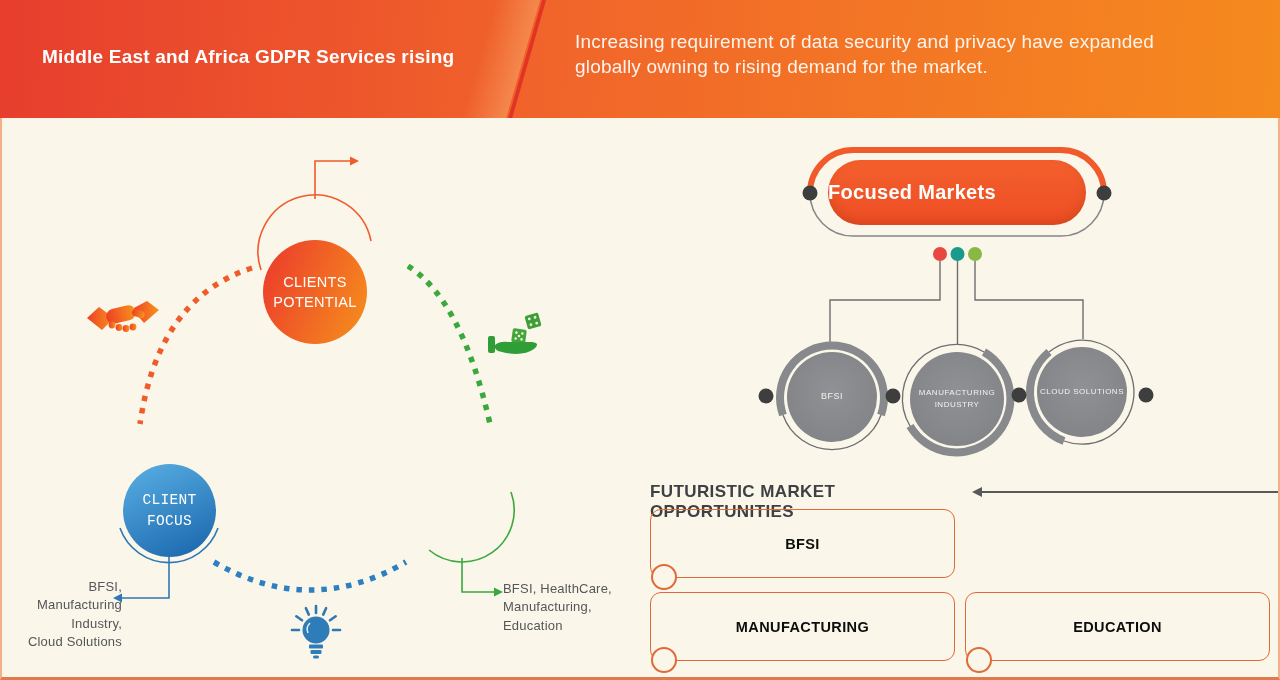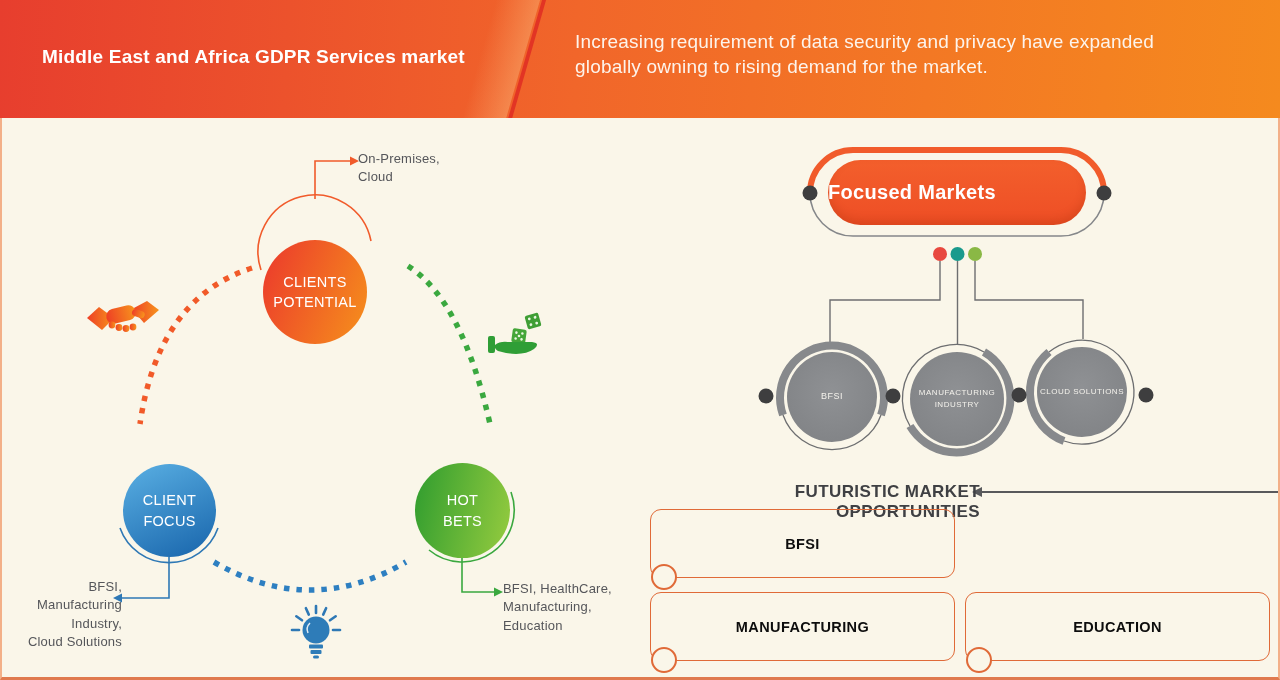--- a/index.html
+++ b/index.html
@@ -38,21 +38,21 @@
   .wires{position:absolute;left:0;top:0;width:1280px;height:680px;pointer-events:none;}
 
   
   .node{
     position:absolute;border-radius:50%;display:flex;align-items:center;justify-content:center;
     color:#ffffff;text-align:center;font-size:14.5px;font-weight:500;line-height:1.4;letter-spacing:.3px;
   }
   .node-clients{left:263px;top:199px;width:104px;height:104px;
     background:linear-gradient(112deg,#ec3f2b 8%,#f58a1d 92%);margin-top:41px;}
   .node-focus{left:123px;top:464px;width:93px;height:93px;
-    background:linear-gradient(155deg,#55aadf 8%,#1a67ad 96%);}
+    background:linear-gradient(155deg,#55aadf 8%,#1a67ad 96%);font-family:Liberation Mono, monospace;}
   .node-bets{left:415px;top:463px;width:95px;height:95px;
     background:linear-gradient(102deg,#37a030 8%,#90c93e 94%);}
 
   .callout{position:absolute;color:#55565a;font-size:13px;line-height:1.42;letter-spacing:.2px;}
   .callout-onprem{left:358px;top:150px;width:140px;}
   .callout-focus{left:0px;top:578px;width:122px;text-align:right;}
   .callout-bets{left:503px;top:580px;width:160px;}
 
   .icon-box{position:absolute;}
 
@@ -70,21 +70,21 @@
     display:flex;align-items:center;justify-content:center;
     color:#f4f2ec;text-align:center;font-size:8px;font-weight:500;letter-spacing:.5px;line-height:1.5;
   }
   .gray-bfsi{left:787px;top:352px;width:90px;height:90px;font-size:9px;}
   .gray-mfg{left:910px;top:352px;width:94px;height:94px;}
   .gray-cloud{left:1037px;top:347px;width:90px;height:90px;}
 
   
   .opp-heading{
     position:absolute;left:650px;top:482px;width:330px;
-    color:#3f4043;font-size:17px;font-weight:600;letter-spacing:.4px;text-align:right;
+    color:#3f4043;font-size:17px;font-weight:600;letter-spacing:.4px;
   }
   .opp-box{
     position:absolute;width:305px;height:69px;box-sizing:border-box;
     border:1.6px solid #e06a38;border-radius:11px;
     display:flex;align-items:center;justify-content:center;
   }
   .opp-box .label{font-size:14.5px;font-weight:bold;color:#0d0d0d;letter-spacing:.4px;}
   .box-1{left:650px;top:509px;}
   .box-2{left:965px;top:509px;}
   .box-3{left:650px;top:592px;}
@@ -102,21 +102,21 @@
   }
 </style>
 </head>
 <body>
 
 <div class="stage">
 
   <div class="header">
     <div class="header-highlight"></div>
     <div class="header-line"></div>
-    <div class="header-title">Middle East and Africa GDPR Services market</div>
+    <div class="header-title">Middle East and Africa GDPR Services rising</div>
     <div class="header-subtitle">Increasing requirement of data security and privacy have expanded globally owning to rising demand for the market.</div>
   </div>
 
   <svg class="wires" viewBox="0 0 1280 680" aria-hidden="true">
 
     <g>
       <path d="M252 268 Q158 298 140 424" fill="none" stroke="#f15a29" stroke-width="5.5" stroke-dasharray="5.5 7"></path>
     </g>
     <g>
       <path d="M408 266 Q462 300 490 424" fill="none" stroke="#3aa83f" stroke-width="5.5" stroke-dasharray="5.5 7"></path>
@@ -193,27 +193,21 @@
   </svg>
 
   <div class="node node-clients">
     <span class="pre">CLIENTS
 POTENTIAL</span>
   </div>
   <div class="node node-focus">
     <span class="pre">CLIENT
 FOCUS</span>
   </div>
-  <div class="node node-bets">
-    <span class="pre">HOT
-BETS</span>
-  </div>
-
-  <div class="callout callout-onprem pre">On-Premises,
-Cloud</div>
+
   <div class="callout callout-bets pre">BFSI, HealthCare,
 Manufacturing,
 Education</div>
   <div class="callout callout-focus pre">BFSI,
 Manufacturing
 Industry,
 Cloud Solutions</div>
 
   <div class="icon-box" style="left:86px;top:294px;width:74px;height:50px;">
     <svg width="74" height="50" viewBox="0 0 74 50">

